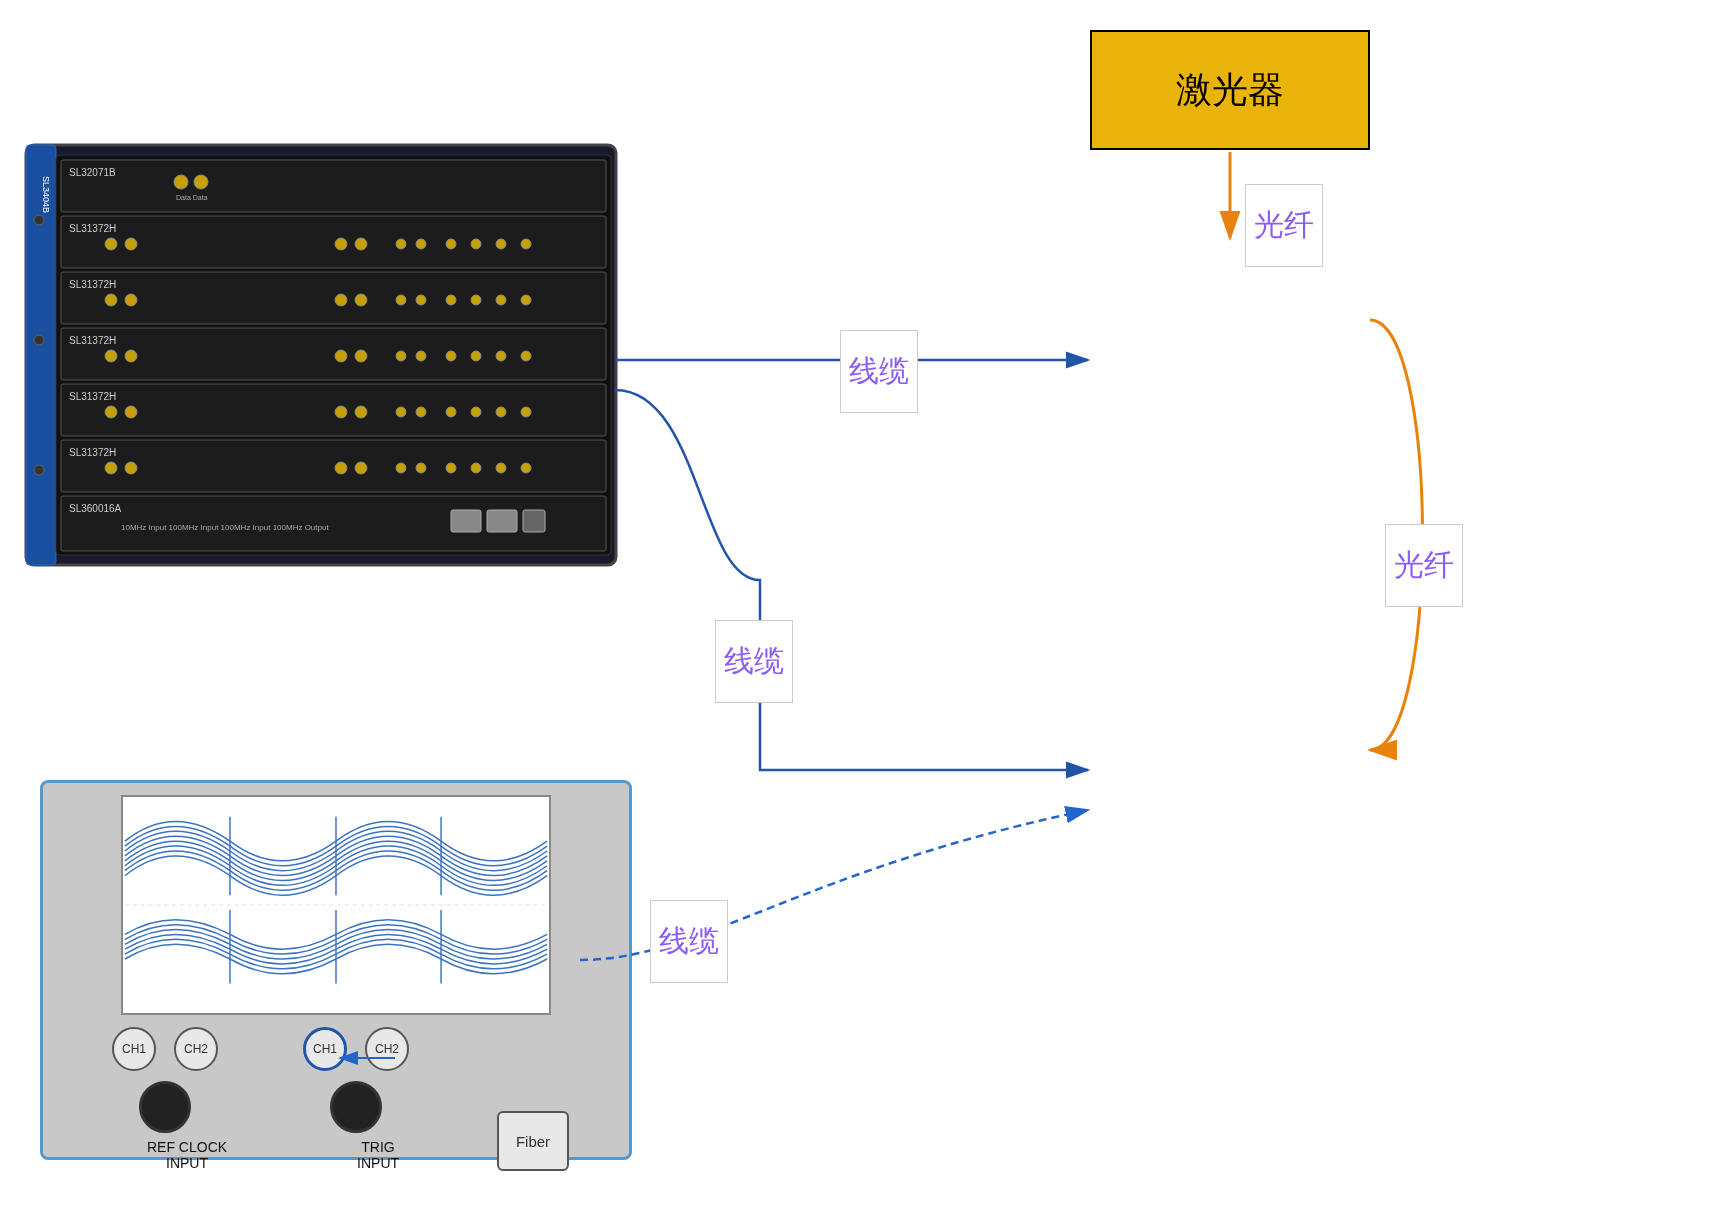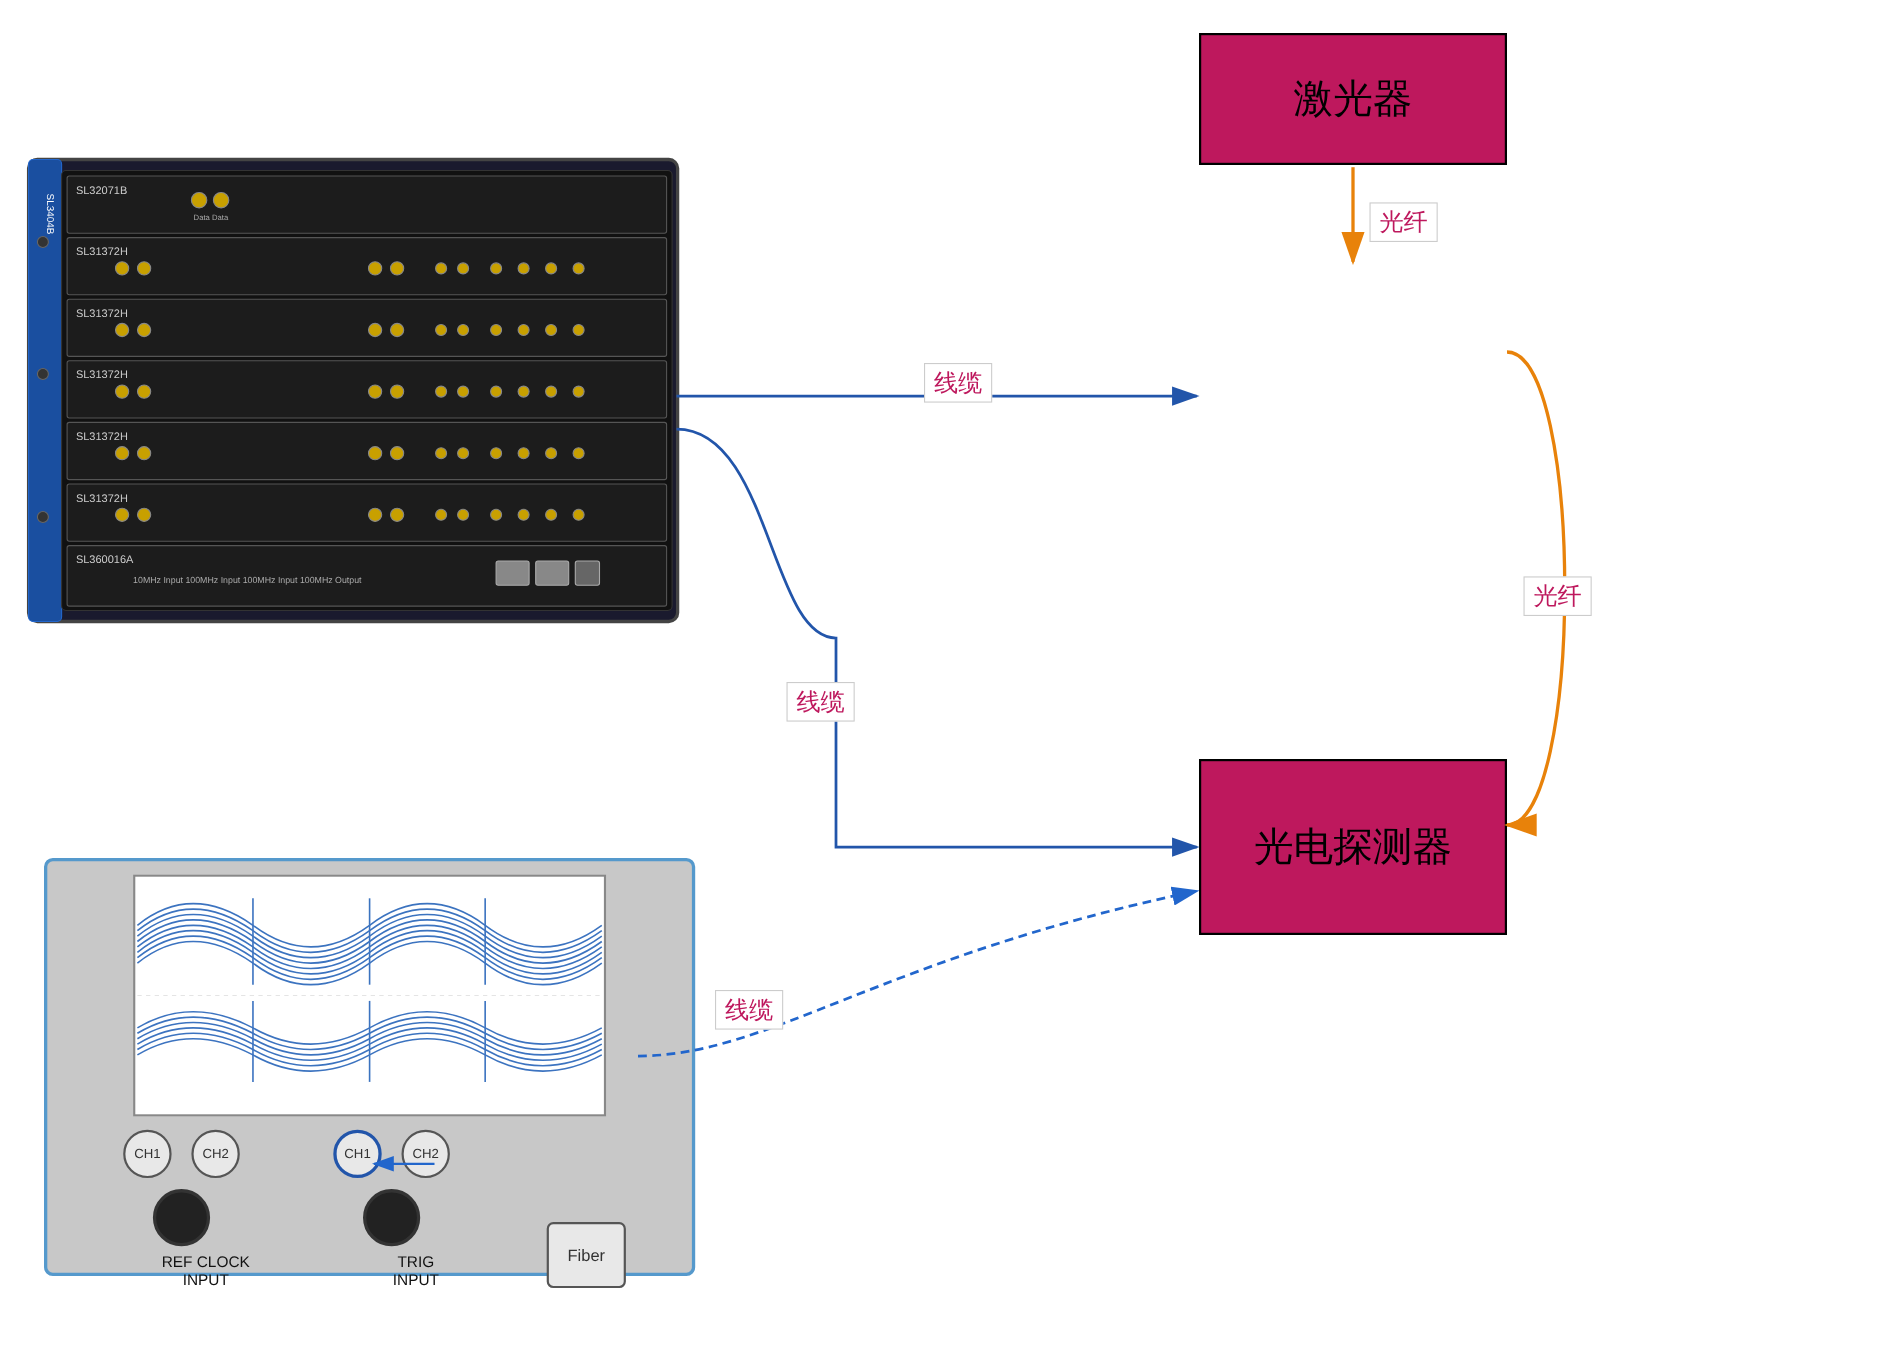--- a/index.html
+++ b/index.html
@@ -17,21 +17,21 @@
       position: absolute;
       top: 0; left: 0;
       width: 1717px;
       height: 1226px;
     }
 
     
     .device-box {
       position: absolute;
       border: 2px solid #000;
-      background: #be185d;
+      background: #eab308;
       display: flex;
       align-items: center;
       justify-content: center;
       font-size: 36px;
       font-weight: 500;
     }
 
     #box-laser {
       left: 1090px; top: 30px;
       width: 280px; height: 120px;
@@ -43,23 +43,23 @@
     #box-detector {
       left: 1090px; top: 690px;
       width: 280px; height: 160px;
     }
 
     
     .label-tag {
       position: absolute;
       background: #fff;
       border: 1px solid #ccc;
-      padding: 2px 8px;
-      font-size: 22px;
-      color: #be185d;
+      padding: 20px 8px;
+      font-size: 30px;
+      color: #8b5cf6;
       white-space: nowrap;
     }
 
     
     #scope-panel {
       position: absolute;
       left: 40px; top: 780px;
       width: 592px; height: 380px;
       background: #c8c8c8;
       border: 3px solid #5599cc;
@@ -156,23 +156,20 @@
 </head>
 <body>
 
 <div id="main">
 
   <div id="box-laser" class="device-box">
     <span>激光器</span>
   </div>
 
 
-  <div id="box-detector" class="device-box">
-    <span>光电探测器</span>
-  </div>
 
   <div id="rack-panel">
     <svg width="600" height="430" viewBox="0 0 600 430" xmlns="http://www.w3.org/2000/svg">
 
       <rect x="5" y="5" width="590" height="420" rx="8" ry="8" fill="#1a1a2e" stroke="#444" stroke-width="3"></rect>
 
       <rect x="5" y="5" width="30" height="420" rx="4" fill="#1a4fa0" stroke="#2266cc" stroke-width="1"></rect>
 
       <rect x="35" y="15" width="555" height="400" rx="4" fill="#111111" stroke="#333" stroke-width="1"></rect>
 

